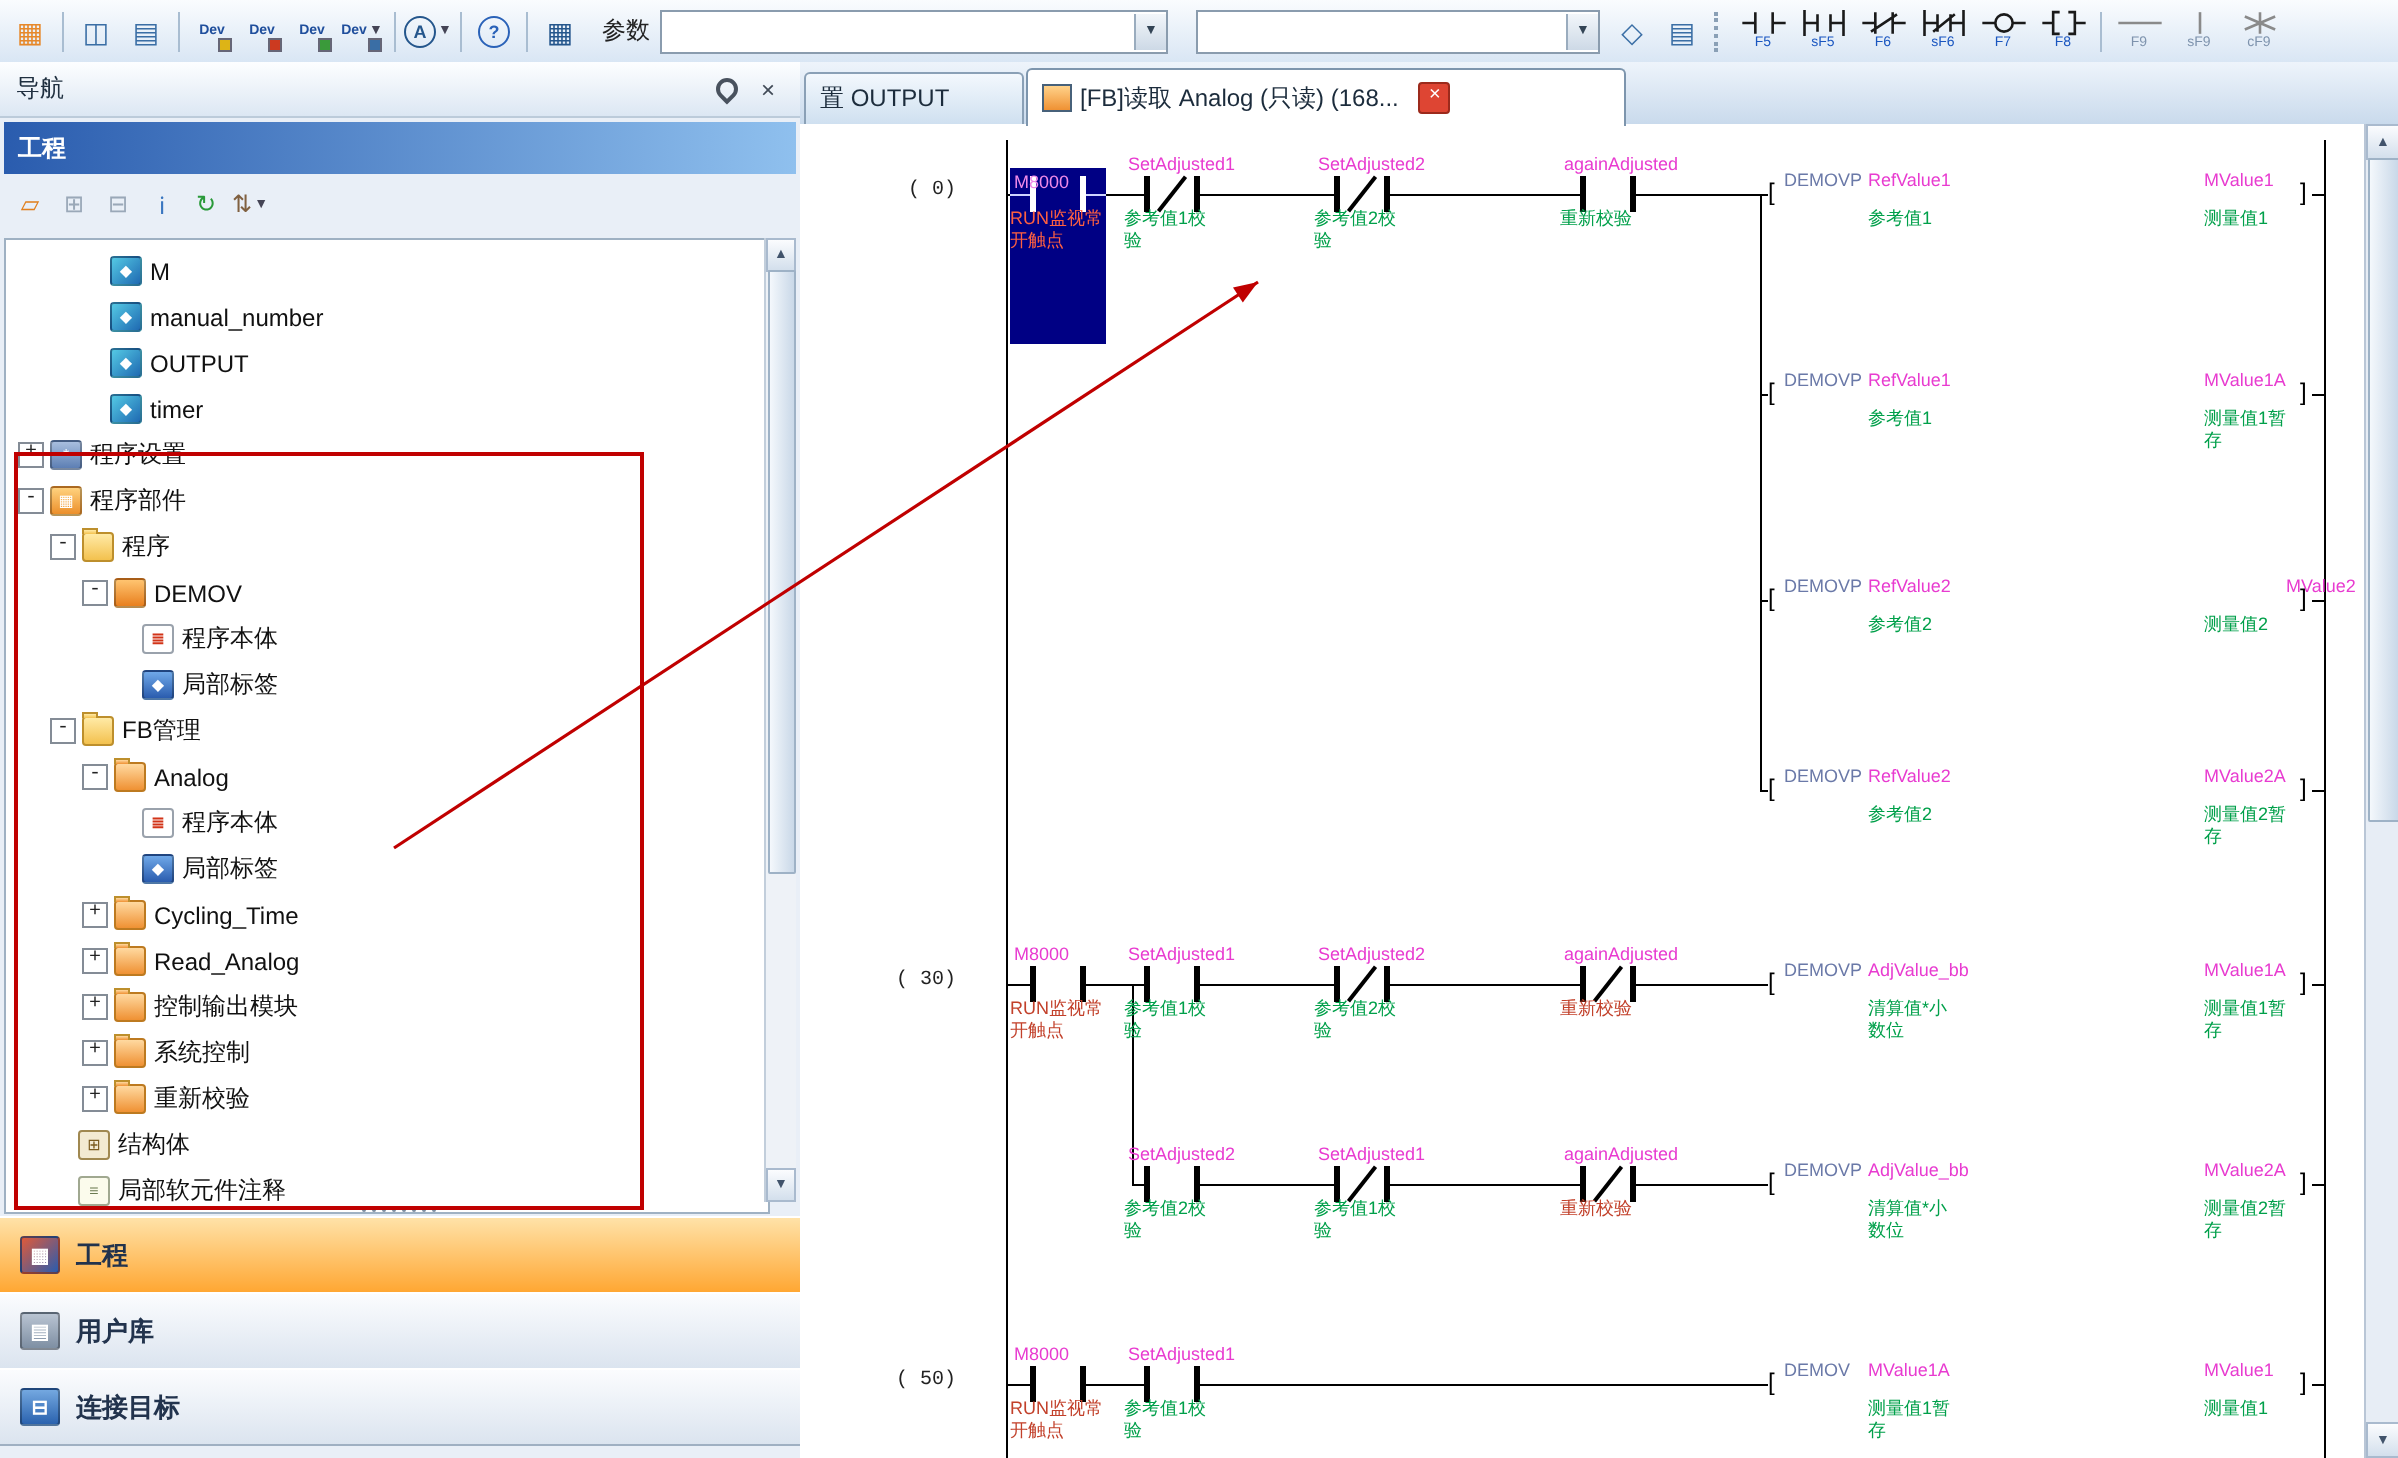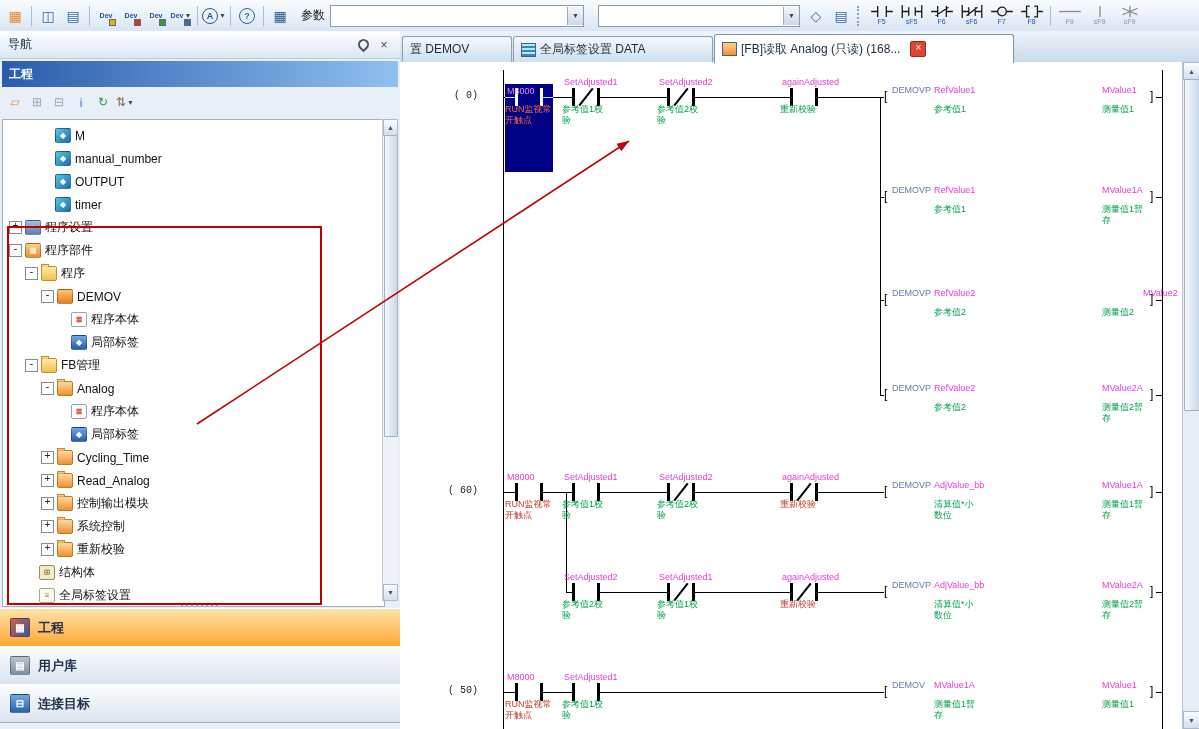--- a/index.html
+++ b/index.html
@@ -346,21 +346,21 @@
           <span>重新校验</span>
         </div>
         <div class="tree-item" style="padding-left: 22px;">
           <span class="expspace"></span>
           <span class="ticon ti-struct">⊞</span>
           <span>结构体</span>
         </div>
         <div class="tree-item" style="padding-left: 22px;">
           <span class="expspace"></span>
           <span class="ticon ti-comment">≡</span>
-          <span style="border-bottom: 1px dotted rgb(90, 106, 122);">全局标签设置</span>
+          <span style="border-bottom: 1px dotted rgb(90, 106, 122);">局部软元件注释</span>
         </div>
       </div>
     <div class="treescroll">
       <div class="sarrow">▲</div>
       <div class="sthumb" style="top:16px;height:300px"></div>
       <div class="sarrow bot">▼</div>
     </div>
     <div class="splitter">
       <i></i>
         <i></i>
@@ -381,25 +381,21 @@
         <span>用户库</span>
       </div>
       <div class="navbtn" style="top: 653px;">
         <span class="bicon bi-connect">⊟</span>
         <span>连接目标</span>
       </div>
     </div>
 
   <div class="tabbar" id="tabbar">
       <div class="tab" style="width: 94px;">
-        <span style="overflow: hidden;">置 DEMOV</span>
-      </div>
-      <div class="tab" style="width: 184px;">
-        <span class="tabicon icon-labelgrid"></span>
-        <span style="overflow: hidden;">全局标签设置 DATA</span>
+        <span style="overflow: hidden;">置 OUTPUT</span>
       </div>
       <div class="tab active" style="width: 284px;">
         <span class="tabicon icon-ladder"></span>
         <span style="overflow: hidden;">[FB]读取 Analog (只读) (168...</span>
         <span class="tabclose">×</span>
       </div>
     </div>
 
   <div class="ladder" id="ladder">
       <div class="lvline" style="left: 103px; top: 8px; height: 659px;"></div>
@@ -468,21 +464,21 @@
       <div class="lline" style="left: 480px; top: 333px; width: 4px;"></div>
       <div class="lline" style="left: 756px; top: 333px; width: 6px;"></div>
       <div class="lbr" style="left: 484px; top: 326px; color: rgb(0, 0, 0);">[</div>
       <div class="ltext" style="left: 492px; top: 321px; color: rgb(106, 121, 168);">DEMOVP</div>
       <div class="ltext" style="left: 534px; top: 321px; color: rgb(232, 59, 208);">RefValue2</div>
       <div class="ltext" style="left: 534px; top: 340px; color: rgb(0, 160, 74);">参考值2</div>
       <div class="ltext" style="left: 702px; top: 321px; color: rgb(232, 59, 208);">MValue2A</div>
       <div class="ltext" style="left: 702px; top: 340px; color: rgb(0, 160, 74);">测量值2暂</div>
       <div class="ltext" style="left: 702px; top: 351px; color: rgb(0, 160, 74);">存</div>
       <div class="lbr" style="left: 750px; top: 326px; color: rgb(0, 0, 0);">]</div>
-      <div class="lnum" style="left: 26px; top: 423px;">( 60)</div>
+      <div class="lnum" style="left: 26px; top: 423px;">( 30)</div>
       <div class="lline" style="left: 103px; top: 430px; width: 381px;"></div>
       <div class="lline" style="left: 756px; top: 430px; width: 6px;"></div>
       <div class="contact no" style="left: 115px; top: 421px;">
         <i class="l"></i>
         <i class="r"></i>
       </div>
       <div class="ltext" style="left: 107px; top: 410px; color: rgb(232, 59, 208);">M8000</div>
       <div class="ltext" style="left: 105px; top: 437px; color: rgb(194, 64, 42);">RUN监视常</div>
       <div class="ltext" style="left: 105px; top: 448px; color: rgb(194, 64, 42);">开触点</div>
       <div class="contact no" style="left: 172px; top: 421px;">

